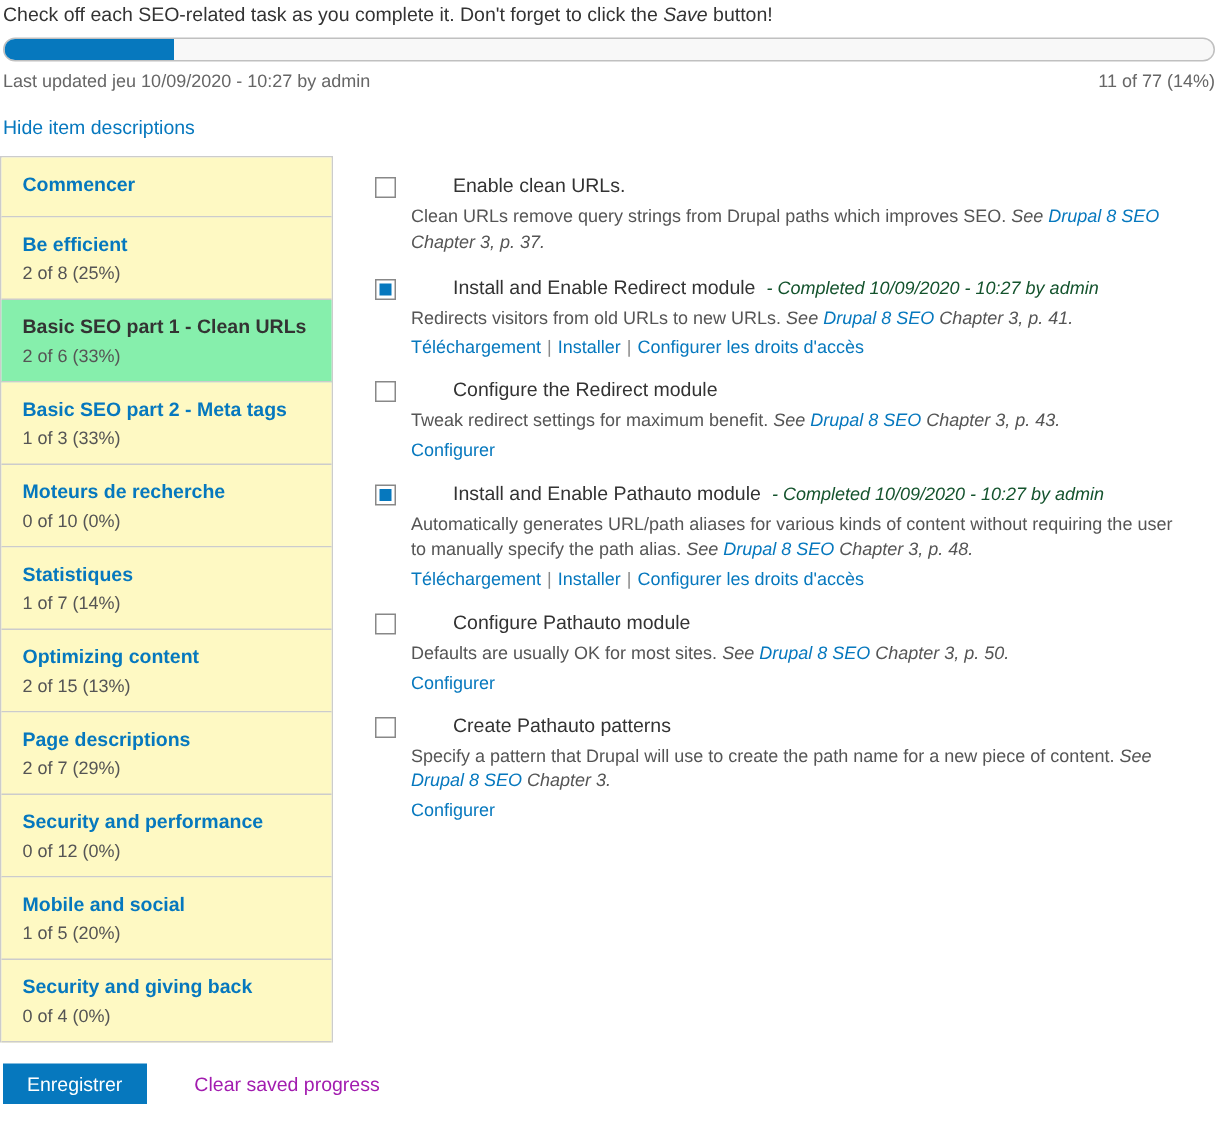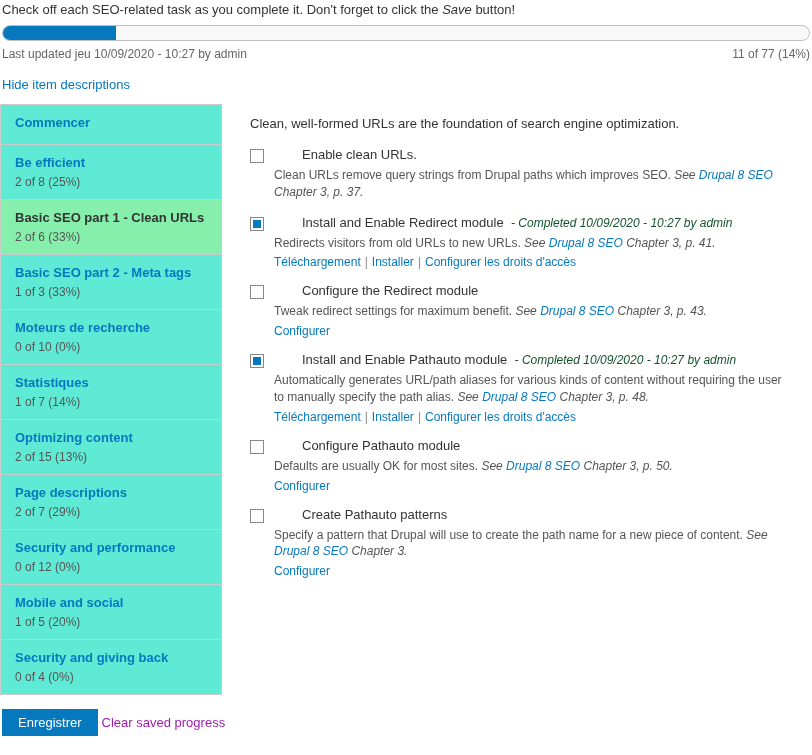--- a/index.html
+++ b/index.html
@@ -6,38 +6,38 @@
   body { font-family: "Helvetica Neue", Arial, sans-serif; font-size: 13px; color: #333; background: #fff; width: 812px; }
   .intro { padding: 2px 2px 8px 2px; font-size: 13px; }
   .intro em { font-style: italic; }
   .progress-bar { height: 16px; border: 1px solid #c0c0c0; border-radius: 8px; overflow: hidden; margin: 0 2px; background: #f8f8f8; }
   .progress-fill { height: 100%; background: #0678be; }
   .meta-row { display: flex; justify-content: space-between; font-size: 12px; color: #666; padding: 6px 2px 12px 2px; }
   .hide-desc { padding: 4px 2px 12px 2px; }
   a { color: #0678be; text-decoration: none; }
   .layout { display: flex; }
   .sidebar { width: 222px; flex-shrink: 0; border: 1px solid #ccc; border-bottom: none; }
-  .section { border-bottom: 1px solid #ccc; padding: 10px 14px 10px 14px; background: #5eead4; cursor: pointer; }
+  .section { border-bottom: 1px solid #ccc; padding: 10px 14px 10px 14px; background: #fef9c3; cursor: pointer; }
   .section.single { padding: 10px 14px; }
   .section-title { font-size: 13px; color: #0678be; font-weight: 600; display: block; margin-bottom: 4px; }
   .section-prog { font-size: 12px; color: #555; }
   .section.active { background: #86efac; }
   .section.active .section-title { color: #333; font-weight: 700; }
   .content { flex: 1; padding: 12px 18px 12px 28px; }
   .content-intro { font-size: 13px; color: #333; margin-bottom: 16px; }
   .task { display: flex; align-items: flex-start; margin-bottom: 4px; }
   .cbox { width: 14px; height: 14px; border: 1px solid #888; margin-top: 2px; margin-right: 10px; flex-shrink: 0; background: #fff; position: relative; cursor: pointer; }
   .cbox.checked::after { content: ""; position: absolute; top: 2px; left: 2px; right: 2px; bottom: 2px; background: #0678be; }
   .task-title { font-size: 13px; color: #333; margin-left: 28px; }
   .task-status { font-style: italic; color: #14532d; font-size: 12px; margin-left: 4px; }
   .task-desc { font-size: 12px; color: #555; margin: 4px 0 4px 24px; line-height: 1.4; }
   .task-desc em { font-style: italic; }
   .task-links { font-size: 12px; margin: 2px 0 14px 24px; }
   .task-links .sep { color: #888; margin: 0 4px; }
-  .actions { padding: 14px 2px; display: flex; align-items: center; gap: 4px; }
+  .actions { padding: 14px 2px; display: flex; align-items: center; gap: 32px; }
   .btn-save { background: #0678be; color: #fff; border: none; padding: 6px 16px; font-size: 13px; cursor: pointer; }
   .btn-clear { color: #a21caf; font-size: 13px; text-decoration: none; cursor: pointer; }
 </style>
 </head>
 <body>
 
 <div class="intro">
   <span>Check off each SEO-related task as you complete it. Don't forget to click the </span><em>Save</em><span> button!</span>
 </div>
 
@@ -64,21 +64,20 @@
       <div class="section"><span class="section-title">Basic SEO part 2 - Meta tags</span><span class="section-prog">1 of 3 (33%)</span></div>
       <div class="section"><span class="section-title">Moteurs de recherche</span><span class="section-prog">0 of 10 (0%)</span></div>
       <div class="section"><span class="section-title">Statistiques</span><span class="section-prog">1 of 7 (14%)</span></div>
       <div class="section"><span class="section-title">Optimizing content</span><span class="section-prog">2 of 15 (13%)</span></div>
       <div class="section"><span class="section-title">Page descriptions</span><span class="section-prog">2 of 7 (29%)</span></div>
       <div class="section"><span class="section-title">Security and performance</span><span class="section-prog">0 of 12 (0%)</span></div>
       <div class="section"><span class="section-title">Mobile and social</span><span class="section-prog">1 of 5 (20%)</span></div>
       <div class="section"><span class="section-title">Security and giving back</span><span class="section-prog">0 of 4 (0%)</span></div>
     </div>
   <div class="content">
-    <div class="content-intro">Clean, well-formed URLs are the foundation of search engine optimization.</div>
     <div id="tasks">
         <div class="task">
           <span class="cbox"></span>
           <span><span class="task-title">Enable clean URLs.</span></span>
         </div>
         <div class="task-desc"><span>Clean URLs remove query strings from Drupal paths which improves SEO. </span><em>See </em><a href="#"><em>Drupal 8 SEO</em></a><em> Chapter 3, p. 37.</em></div>
         <div style="height: 10px;"></div>
         <div class="task">
           <span class="cbox checked"></span>
           <span><span class="task-title">Install and Enable Redirect module</span><span class="task-status"> - Completed 10/09/2020 - 10:27 by admin</span></span>

